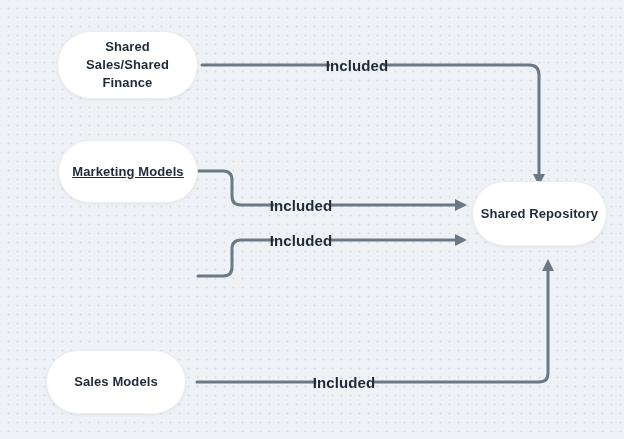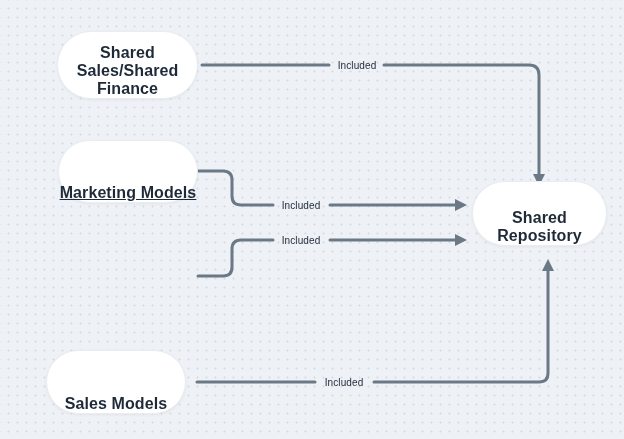--- a/index.html
+++ b/index.html
@@ -33,41 +33,41 @@
   }
   .node{
     position:absolute;
     background:#ffffff;
     border:1px solid #e9ecf0;
     border-radius:999px;
     box-shadow:0 1px 3px rgba(31,42,56,0.06);
     display:flex;
     flex-direction:column;
     align-items:center;
-    justify-content:flex-end;
+    justify-content:center;
     text-align:center;
     color:#1f2a38;
-    font-size:16px;
+    font-size:13px;
     font-weight:600;
     line-height:18px;
     letter-spacing:0.1px;
     box-sizing:border-box;
   }
   .node span{display:block;}
   .n1{left:57px;top:31px;width:141px;height:68px;}
   .n2{left:58px;top:140px;width:140px;height:63px;text-decoration:underline;}
   .n3{left:58px;top:245px;width:140px;height:63px;}
   .n4{left:46px;top:350px;width:140px;height:64px;}
   .n5{left:472px;top:181px;width:135px;height:65px;}
   .edge-label{
     position:absolute;
     transform:translate(-50%,-50%);
     color:#1f2a38;
-    font-size:10px;
-    font-weight:400;
+    font-size:15px;
+    font-weight:700;
     letter-spacing:0.1px;
     white-space:nowrap;
   }
   .l1{left:357px;top:65px;}
   .l2{left:301px;top:205px;}
   .l3{left:301px;top:240px;}
   .l4{left:344px;top:382px;}
 </style>
 </head>
 <body>

